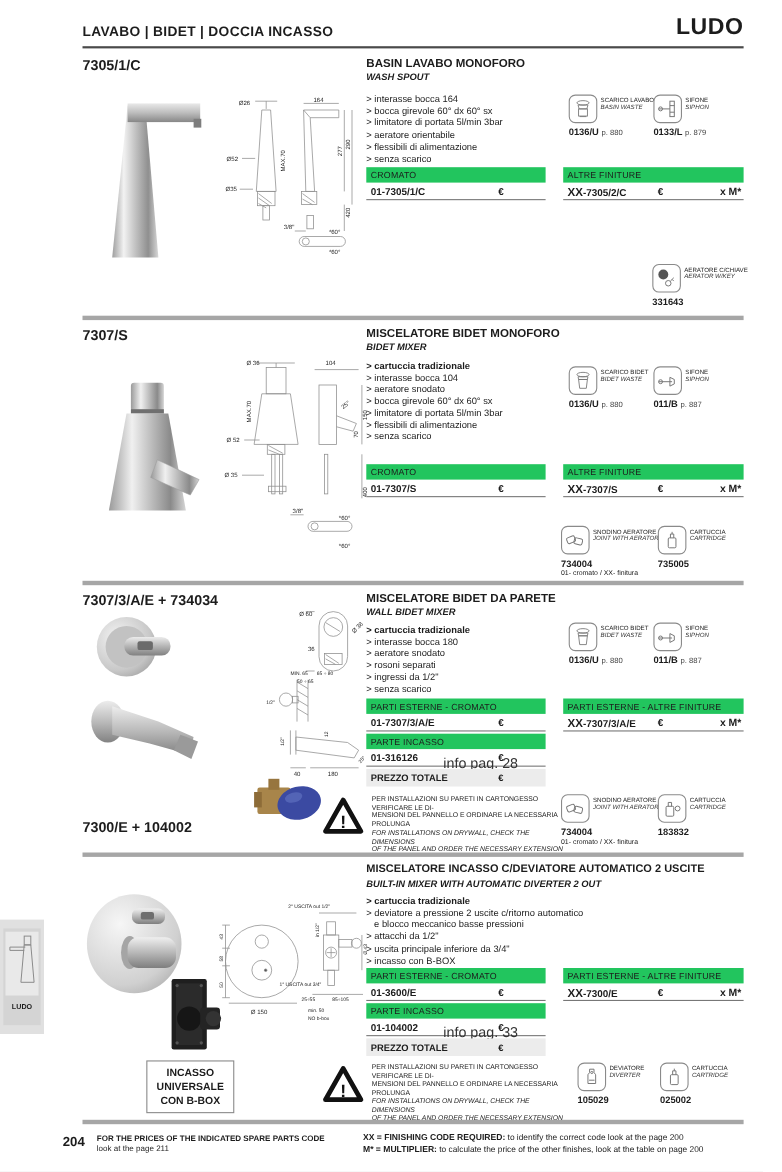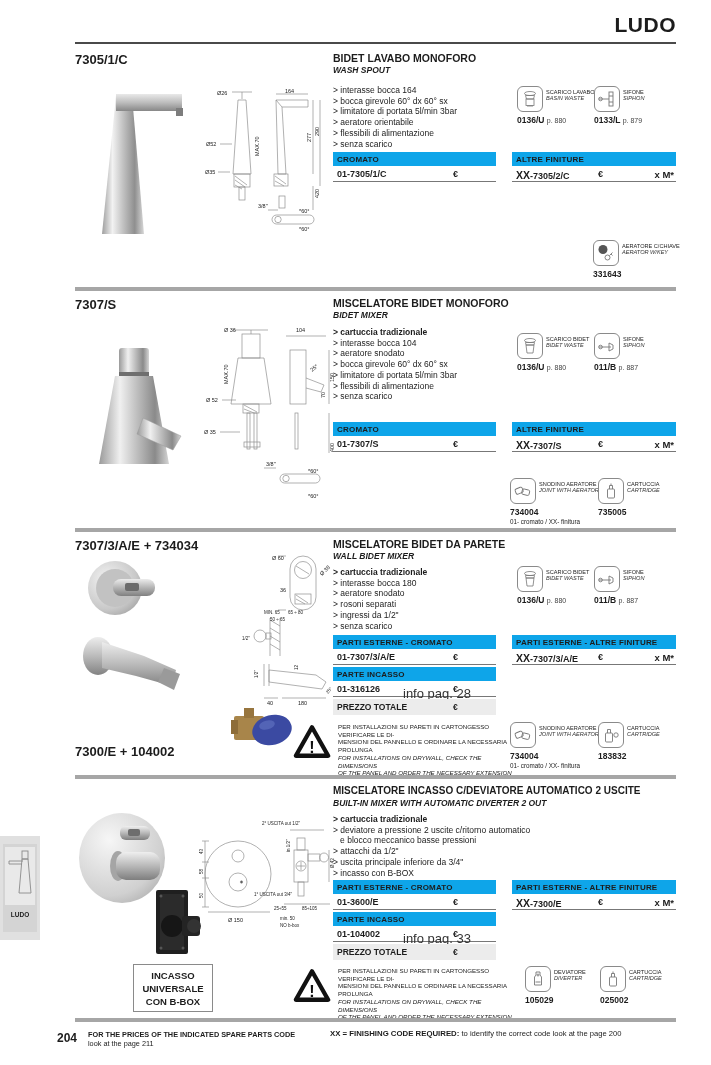--- a/index.html
+++ b/index.html
@@ -13,21 +13,21 @@
 .sepbar{position:absolute;left:75px;width:601px;height:4px;background:#a6a6a6}
 .scode{font-size:13px;font-weight:bold}
 .ptitle{font-size:10.5px;font-weight:bold}
 .ptitle.long{font-size:10px}
 .psub{font-size:8.5px;font-weight:bold;font-style:italic}
 ul.feat{list-style:none;font-size:8.5px;line-height:10.7px}
 ul.feat li::before{content:"> "}
 ul.feat li.b{font-weight:bold}
 ul.feat li.cont::before{content:"\00a0\00a0\00a0"}
 .tbl{position:absolute}
-.tbl .th{background:#0ea5e9;font-size:8px;font-weight:bold;letter-spacing:.2px;padding:2.5px 4px;height:14px}
+.tbl .th{background:#22c55e;font-size:8px;font-weight:normal;letter-spacing:.2px;padding:2.5px 4px;height:14px}
 .tbl .tr{position:relative;border-bottom:1px solid #777;font-size:9px;font-weight:bold;padding:3px 4px 1px;height:16px}
 .tbl .tr.gray{background:#ececec;border-bottom:none;font-size:8.5px}
 .tr .euro{position:absolute;left:120px;top:3px}
 .tr .euro2{position:absolute;left:86px;top:3px}
 .tr .mult{position:absolute;right:2px;top:3px;font-size:9.5px}
 .tr .info{position:absolute;left:70px;top:4.5px;font-weight:normal;font-size:13px;color:#333}
 .tr .xx{font-size:10.5px}
 .acc{position:absolute}
 .accrow{display:flex;align-items:flex-start}
 .icbox{width:26px;height:26px;border:1px solid #8a8a8a;border-radius:6px;flex:none;background:#fff}
@@ -48,20 +48,21 @@
 .fsm1{font-size:7.3px;font-weight:bold;line-height:9px}
 .fsm2{font-size:7.3px;line-height:9px}
 .fx{font-size:7.6px;line-height:10.5px}
 .fx b{font-size:7.8px}
 </style>
 </head>
 <body>
 
 <div class="page">
 
+  <div class="abs hdr-left" style="left:75px;top:22px">LAVABO | BIDET | DOCCIA INCASSO</div>
   <div class="abs brand" style="right:35px;top:13px">LUDO</div>
   <div class="hdrline"></div>
 
   <div class="abs scode" style="left:75px;top:52px">7305/1/C</div>
 
   <svg class="abs" style="left:90px;top:82px" width="95" height="155" viewBox="0 0 95 155">
     <defs>
       <linearGradient id="chA" x1="0" y1="0" x2="1" y2="0">
           <stop offset="0" stop-color="#9e9e9e"></stop>
           <stop offset="0.25" stop-color="#f2f2f2"></stop>
@@ -104,21 +105,21 @@
       <text x="3" y="90">Ø35</text>
       <text x="56" y="124">3/8"</text>
       <text transform="rotate(-90 109 58)" x="109" y="58">277</text>
       <text transform="rotate(-90 116.5 52)" x="116.5" y="52">290</text>
       <text transform="rotate(-90 116.5 114)" x="116.5" y="114">420</text>
       <text x="97" y="129">*60°</text>
       <text x="97" y="147">*60°</text>
     </g>
   </svg>
 
-  <div class="abs ptitle" style="left:333px;top:52px">BIDET LAVABO MONOFORO</div>
+  <div class="abs ptitle" style="left:333px;top:52px">BASIN LAVABO MONOFORO</div>
   <div class="abs psub" style="left:333px;top:65px">WASH SPOUT</div>
   <ul class="feat abs" style="left:333px;top:85px;width:185px">
     <li><span>interasse bocca 164</span></li>
     <li><span>bocca girevole 60° dx 60° sx</span></li>
     <li><span>limitatore di portata 5l/min 3bar</span></li>
     <li><span>aeratore orientabile</span></li>
     <li><span>flessibili di alimentazione</span></li>
     <li><span>senza scarico</span></li>
   </ul>
 
@@ -691,15 +692,16 @@
     <div class="lbl">LUDO</div>
   </div>
 
   <div class="abs pgnum" style="left:57px;top:1031px">204</div>
   <div class="abs" style="left:88px;top:1030px">
     <div class="fsm1">FOR THE PRICES OF THE INDICATED SPARE PARTS CODE</div>
     <div class="fsm2">look at the page 211</div>
   </div>
   <div class="abs fx" style="left:330px;top:1029px;width:350px">
     <div><b>XX = FINISHING CODE REQUIRED:</b><span> to identify the correct code look at the page 200</span></div>
+    <div><b>M* = MULTIPLIER:</b><span> to calculate the price of the other finishes, look at the table on page 200</span></div>
   </div>
 
 </div>
 
 </body></html>

